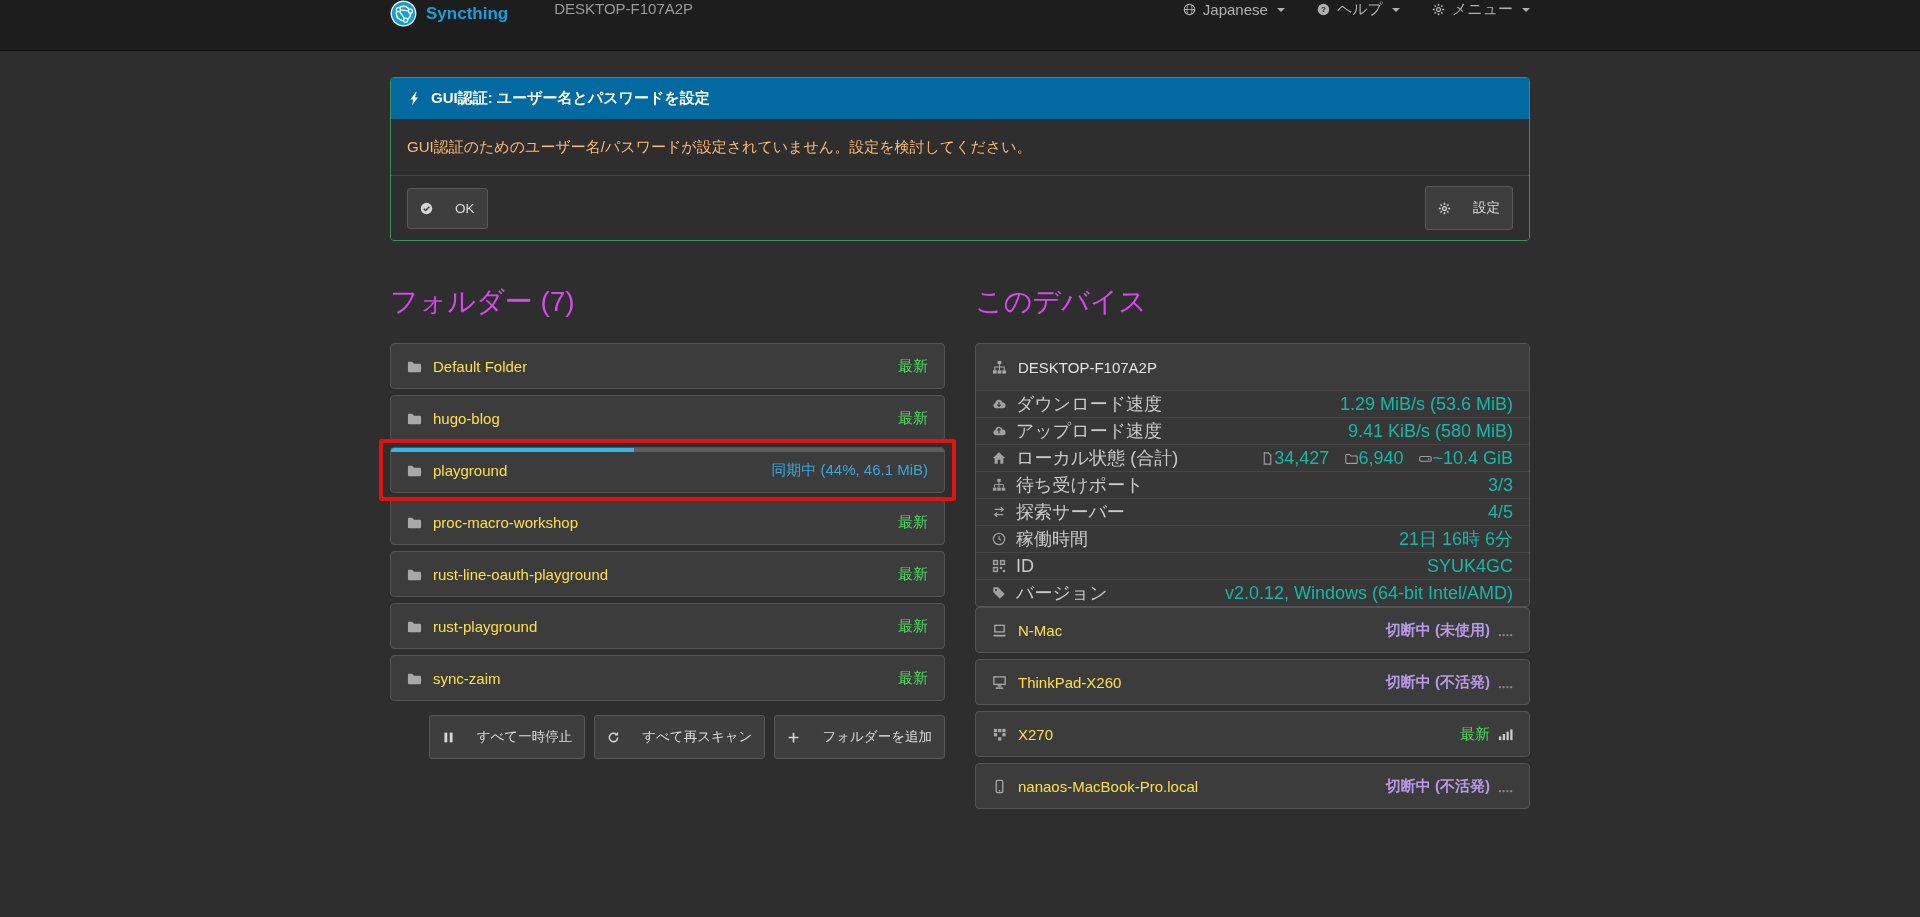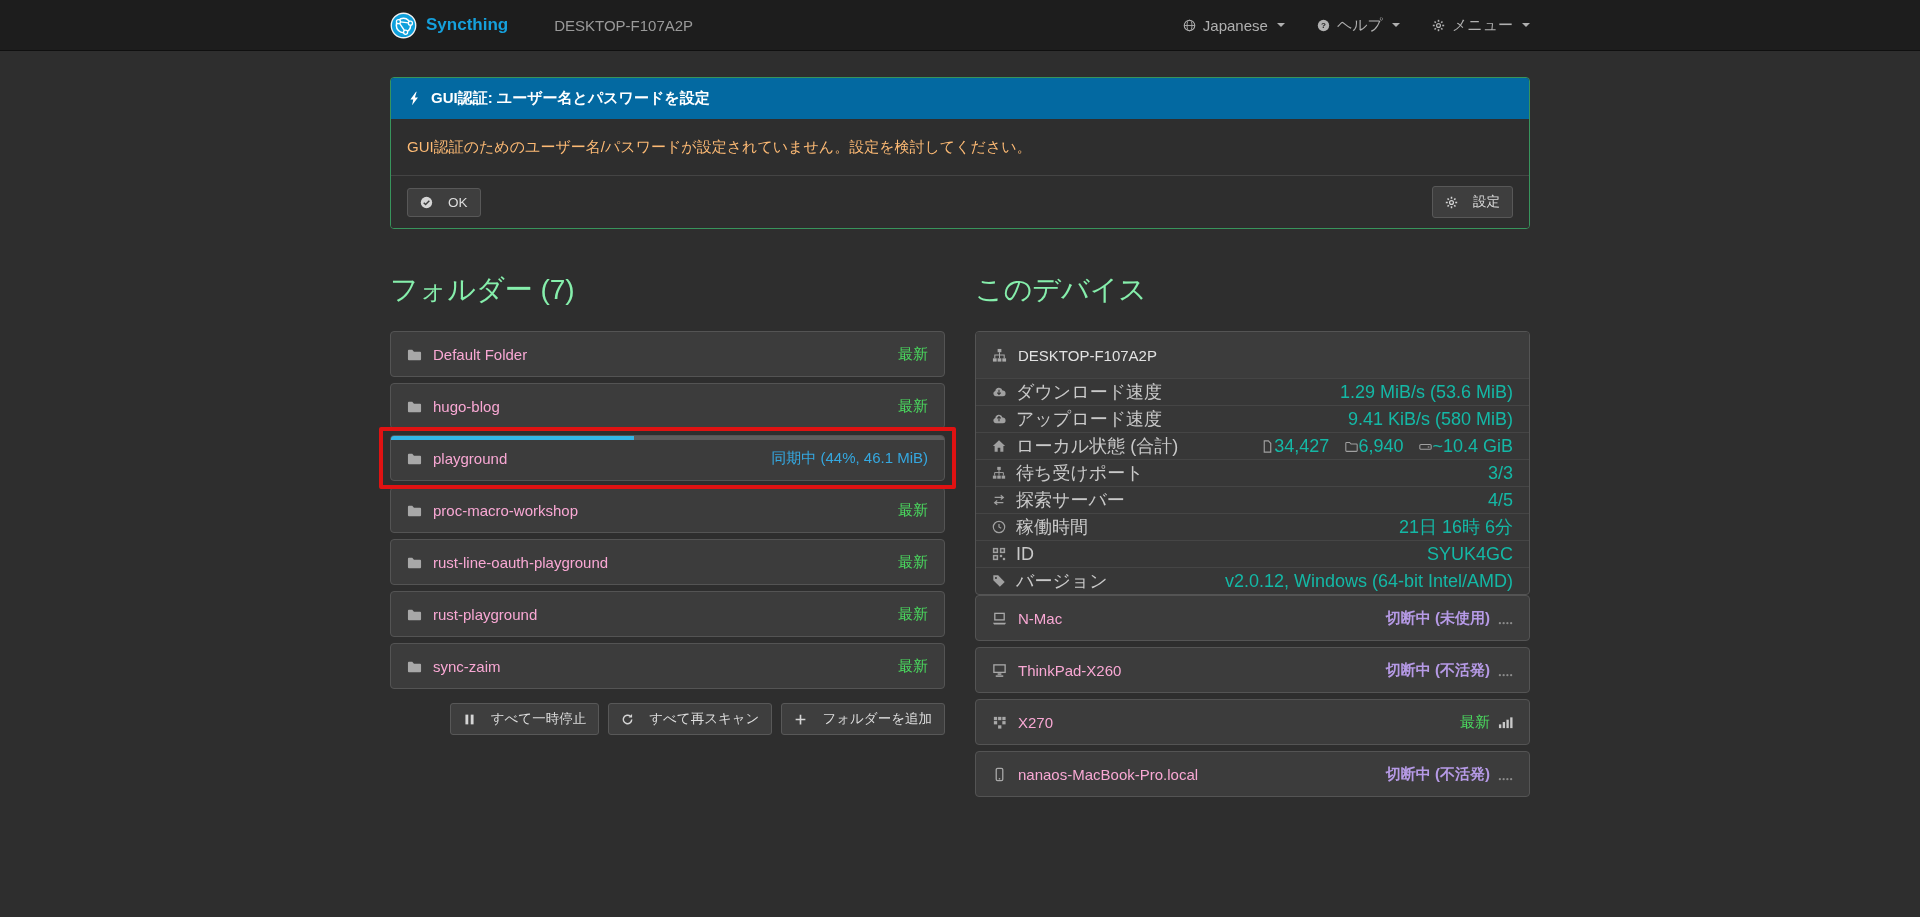--- a/index.html
+++ b/index.html
@@ -7,21 +7,21 @@
   body {
     background:#2e2e2e;
     font-family:"Liberation Sans","DejaVu Sans",sans-serif;
     color:#c9c9c9;
     font-size:15px;
   }
   .container { width:1140px; margin:0 auto; }
 
   
   .navbar { height:51px; background:#1d1d1d; border-bottom:1px solid #101010; }
-  .nav-inner { display:flex; align-items:center; height:100%; }
+  .nav-inner { display:flex; align-items:flex-start; height:100%; }
   .brand { display:flex; align-items:center; gap:9px; }
   .brand-logo { width:27px; height:27px; display:block; }
   .brand-text { color:#15a0dc; font-weight:bold; font-size:17px; }
   .nav-devname { margin-left:46px; color:#9a9a9a; font-size:15px; }
   .nav-right { margin-left:auto; display:flex; gap:32px; }
   .nav-item { display:flex; align-items:center; gap:7px; color:#b0b0b0; cursor:pointer; }
   .nav-item .ic { color:#b0b0b0; }
   .caret { display:inline-block; width:0; height:0; border-left:4px solid transparent;
            border-right:4px solid transparent; border-top:4px solid #b0b0b0; margin-left:2px; }
 
@@ -32,36 +32,36 @@
   .notif { margin-top:26px; border:1px solid #38945c; border-radius:4px; overflow:hidden; }
   .notif-head { background:#0369a1; color:#fff; font-weight:bold; font-size:15px;
                 padding:11px 16px; display:flex; align-items:center; gap:9px; }
   .notif-head .ic { color:#fff; }
   .notif-body { padding:16px; background:#2e2e2e; color:#fdba74; }
   .notif-body p { line-height:1.6; }
   .notif-body p + p { margin-top:12px; }
   .notif-foot { padding:10px 16px; border-top:1px solid #444; background:#2e2e2e;
                 display:flex; justify-content:space-between; align-items:center; }
   .btn { background:#3e3e3e; border:1px solid #585858; border-radius:3px; color:#dddddd;
-         padding:6px 12px; font-size:13.5px; display:inline-flex; align-items:center; gap:15px;
+         padding:12px 12px; font-size:13.5px; display:inline-flex; align-items:center; gap:22px;
          cursor:pointer; font-family:inherit; }
   .btn .ic { color:#d5d5d5; width:13px; height:13px; }
 
   
   .cols { display:flex; gap:30px; }
   .col { width:555px; }
-  h3.section { font-size:28px; font-weight:400; color:#86efac; margin:42px 0 22px; }
+  h3.section { font-size:28px; font-weight:400; color:#d946ef; margin:42px 0 22px; }
   h3.section-tight { margin-top:34px; }
 
   
   .rowpanel { background:#3c3c3c; border:1px solid #545454; border-radius:4px; height:46px;
               margin-bottom:6px; display:flex; align-items:center; padding:0 16px;
               position:relative; overflow:hidden; cursor:pointer; }
   .rowpanel .lead-ic { color:#a8a8a8; }
-  .row-name { color:#f9a8d4; margin-left:11px; }
+  .row-name { color:#fde047; margin-left:11px; }
   .row-status { margin-left:auto; display:flex; align-items:center; gap:8px; }
   .status-green { color:#4ad95e; }
   .status-blue { color:#35a8e0; }
   .status-purple { color:#b69ae6;font-weight:bold; }
   .sig-ic { color:#c9c9c9; }
   .dots-ic { color:#8b8b8b; }
 
   .progress-track { position:absolute; top:0; left:0; right:0; height:4px; background:#5d5d5d; }
   .progress-fill { height:100%; background:#33b5e5; }
 

